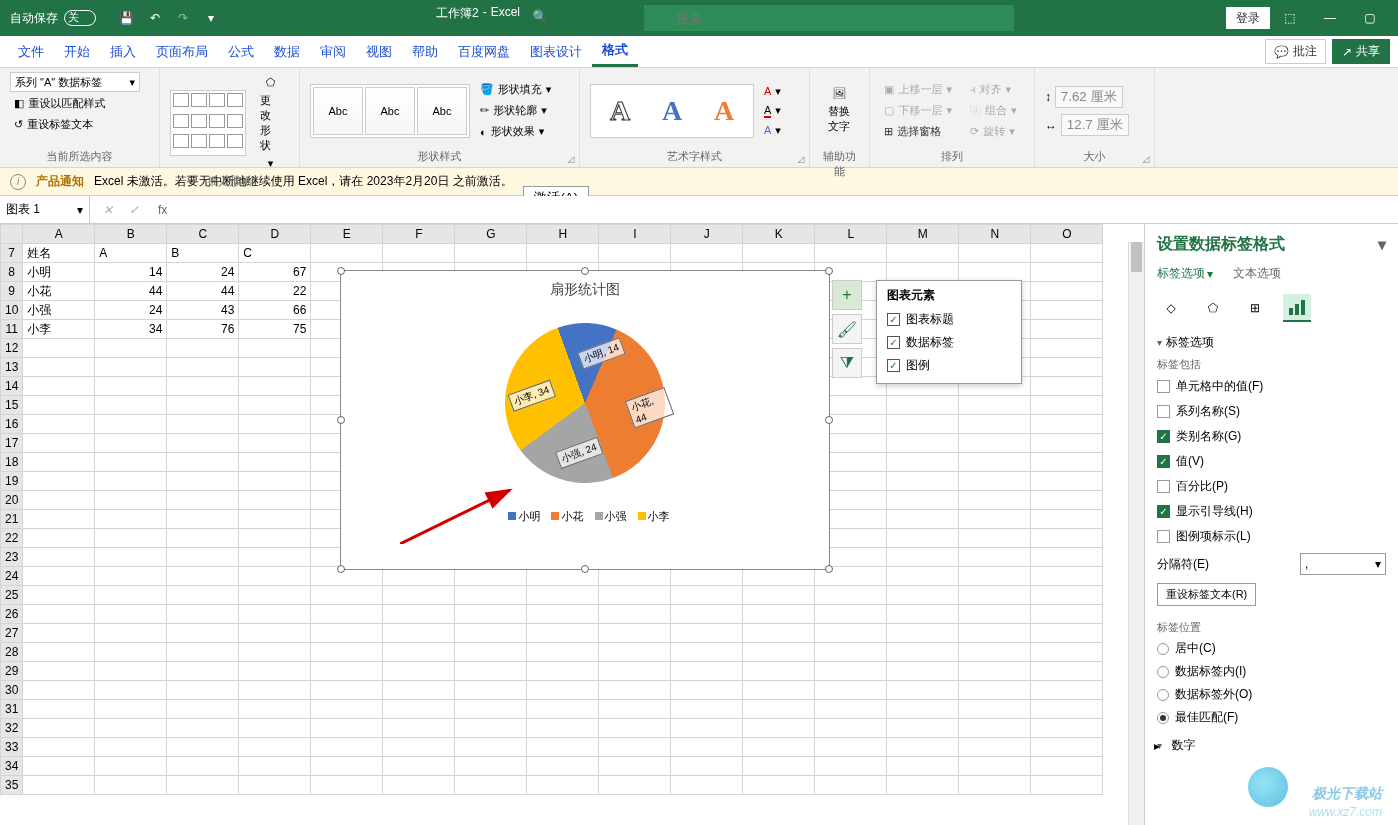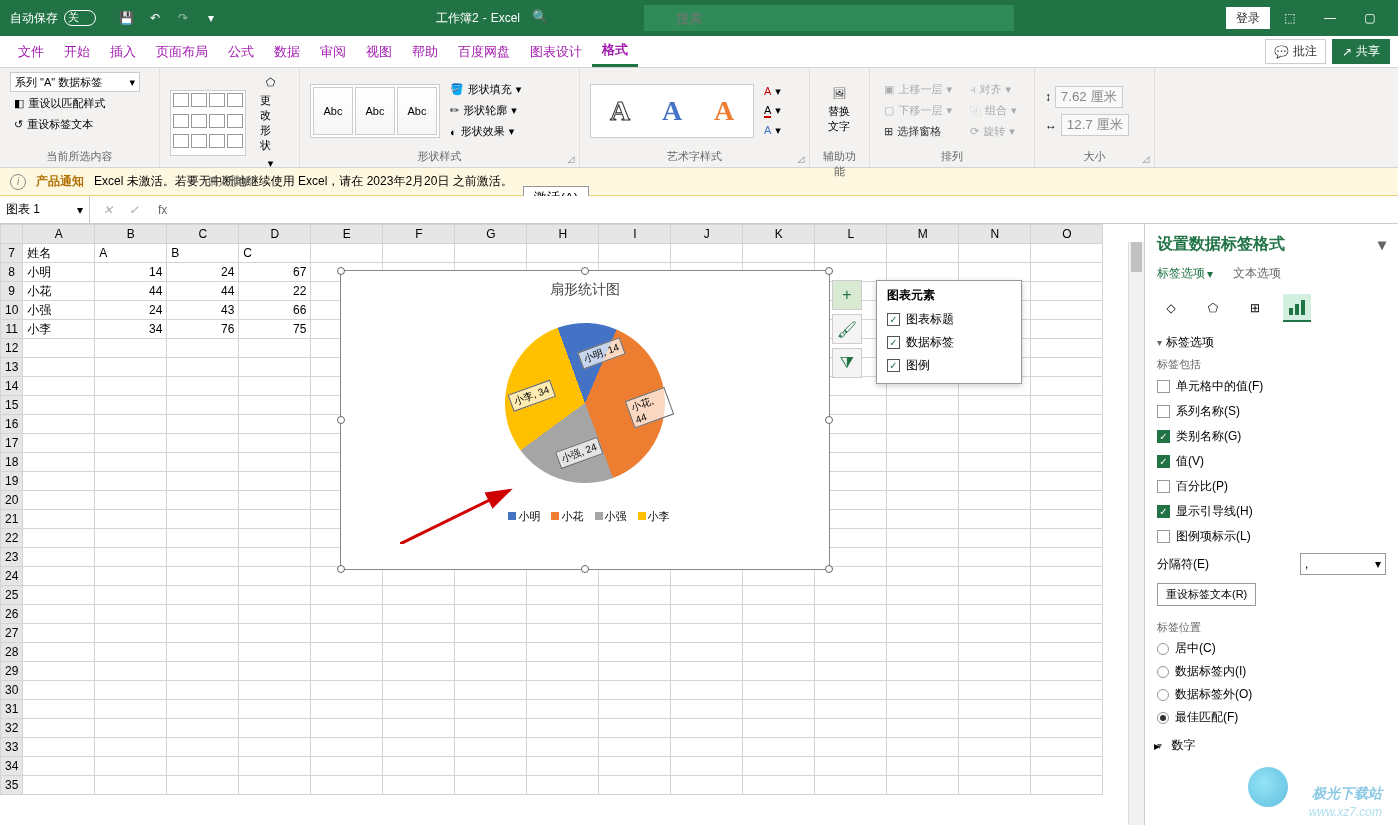--- a/index.html
+++ b/index.html
@@ -5,49 +5,49 @@
 * { box-sizing: border-box; margin: 0; padding: 0; font-family: "Microsoft YaHei", sans-serif; }
 body { background: #fff; font-size: 12px; width: 1398px; height: 825px; overflow: hidden; position: relative; }
 
 
 .titlebar { height: 36px; background: #217346; display: flex; align-items: center; color: #fff; }
 .autosave { display: flex; align-items: center; padding: 0 10px; gap: 6px; }
 .toggle-off { width: 32px; height: 16px; border: 1px solid #fff; border-radius: 8px; position: relative; }
 .toggle-off::after { content: "关"; position: absolute; left: 3px; top: -1px; font-size: 11px; }
 .qat { display: flex; align-items: center; gap: 10px; padding: 0 12px; }
 .qat-btn { width: 18px; height: 18px; display: flex; align-items: center; justify-content: center; color: #fff; cursor: pointer; }
-.title-center { flex: 1; text-align: center; display: flex; align-items: center; justify-content: center; gap: 4px; }
+.title-center { flex: 1; text-align: center; display: flex; justify-content: center; gap: 4px; }
 .title-search { width: 370px; height: 26px; background: #2e8b57; border: none; padding: 0 10px 0 32px; color: #fff; position: relative; margin-left: 120px; }
 .search-wrap { position: relative; }
 .search-wrap::before { content: "🔍"; position: absolute; left: 8px; top: 4px; font-size: 13px; opacity: .8; }
 .title-right { display: flex; align-items: center; padding: 0 8px; }
 .login-btn { background: #fff; color: #333; height: 22px; padding: 0 10px; border: none; cursor: pointer; font-size: 12px; }
 .win-btn { width: 40px; height: 36px; display: flex; align-items: center; justify-content: center; color: #fff; cursor: pointer; }
 
 
 .tabs { height: 32px; background: #fff; border-bottom: 1px solid #d4d4d4; display: flex; align-items: stretch; padding: 0 8px; }
-.tab { padding: 0 10px; display: flex; align-items: center; color: #a21caf; cursor: pointer; font-size: 13px; }
+.tab { padding: 0 10px; display: flex; align-items: center; color: #1d4ed8; cursor: pointer; font-size: 13px; }
 .tab.active { border-bottom: 3px solid #217346; font-weight: bold; }
 .tabs-right { margin-left: auto; display: flex; align-items: center; gap: 6px; }
 .comment-btn { border: 1px solid #ccc; padding: 3px 8px; display: flex; align-items: center; gap: 4px; color: #333; }
 .share-btn { background: #217346; color: #fff; padding: 4px 10px; display: flex; align-items: center; gap: 4px; }
 
 
 .ribbon { height: 100px; background: #f3f2f1; border-bottom: 1px solid #d4d4d4; display: flex; }
 .group { border-right: 1px solid #e1dfdd; padding: 4px 10px 2px; display: flex; flex-direction: column; justify-content: space-between; }
 .group-label { text-align: center; color: #666; font-size: 11px; height: 16px; }
 .group-body { flex: 1; display: flex; align-items: center; gap: 6px; }
 .dropdown-ctl { border: 1px solid #ccc; background: #fff; height: 20px; width: 130px; padding: 0 4px; font-size: 11px; display: flex; align-items: center; justify-content: space-between; }
 .rib-item { display: flex; align-items: center; gap: 4px; padding: 2px 4px; cursor: pointer; font-size: 11px; }
 .rib-col { display: flex; flex-direction: column; gap: 2px; }
 .shape-gallery { border: 1px solid #ccc; background: #fff; padding: 2px; width: 80px; height: 66px; display: grid; grid-template-columns: repeat(4, 1fr); gap: 2px; }
 .shape-cell { width: 16px; height: 14px; border: 1px solid #999; }
 .big-btn { display: flex; flex-direction: column; align-items: center; justify-content: center; padding: 4px 8px; gap: 4px; cursor: pointer; font-size: 11px; }
 .style-gallery { border: 1px solid #ccc; background: #fff; display: flex; gap: 2px; padding: 2px; height: 54px; }
-.style-item { width: 40px; border: 1px solid #ccc; display: flex; align-items: center; justify-content: center; font-size: 11px; background: linear-gradient(#fff,#f6f6f6); }
+.style-item { width: 50px; border: 1px solid #ccc; display: flex; align-items: center; justify-content: center; font-size: 11px; background: linear-gradient(#fff,#f6f6f6); }
 .wa-gallery { border: 1px solid #ccc; background: #fff; display: flex; gap: 2px; padding: 4px; height: 54px; }
 .wa-item { width: 50px; display: flex; align-items: center; justify-content: center; font-size: 28px; font-family: serif; font-weight: bold; }
 .size-ctl { display: flex; align-items: center; gap: 4px; }
 .size-input { width: 68px; height: 22px; border: 1px solid #ccc; text-align: center; background: #f9f9f9; color: #888; }
 .wa-a1 { color: #333; -webkit-text-stroke: 1px #333; -webkit-text-fill-color: transparent; }
 .wa-a2 { color: #4472c4; }
 .wa-a3 { color: #ed7d31; }
 
 
 .activation { height: 28px; background: #fff8e1; border-bottom: 1px solid #e6d27a; display: flex; align-items: center; padding: 0 10px; gap: 10px; font-size: 12px; }

